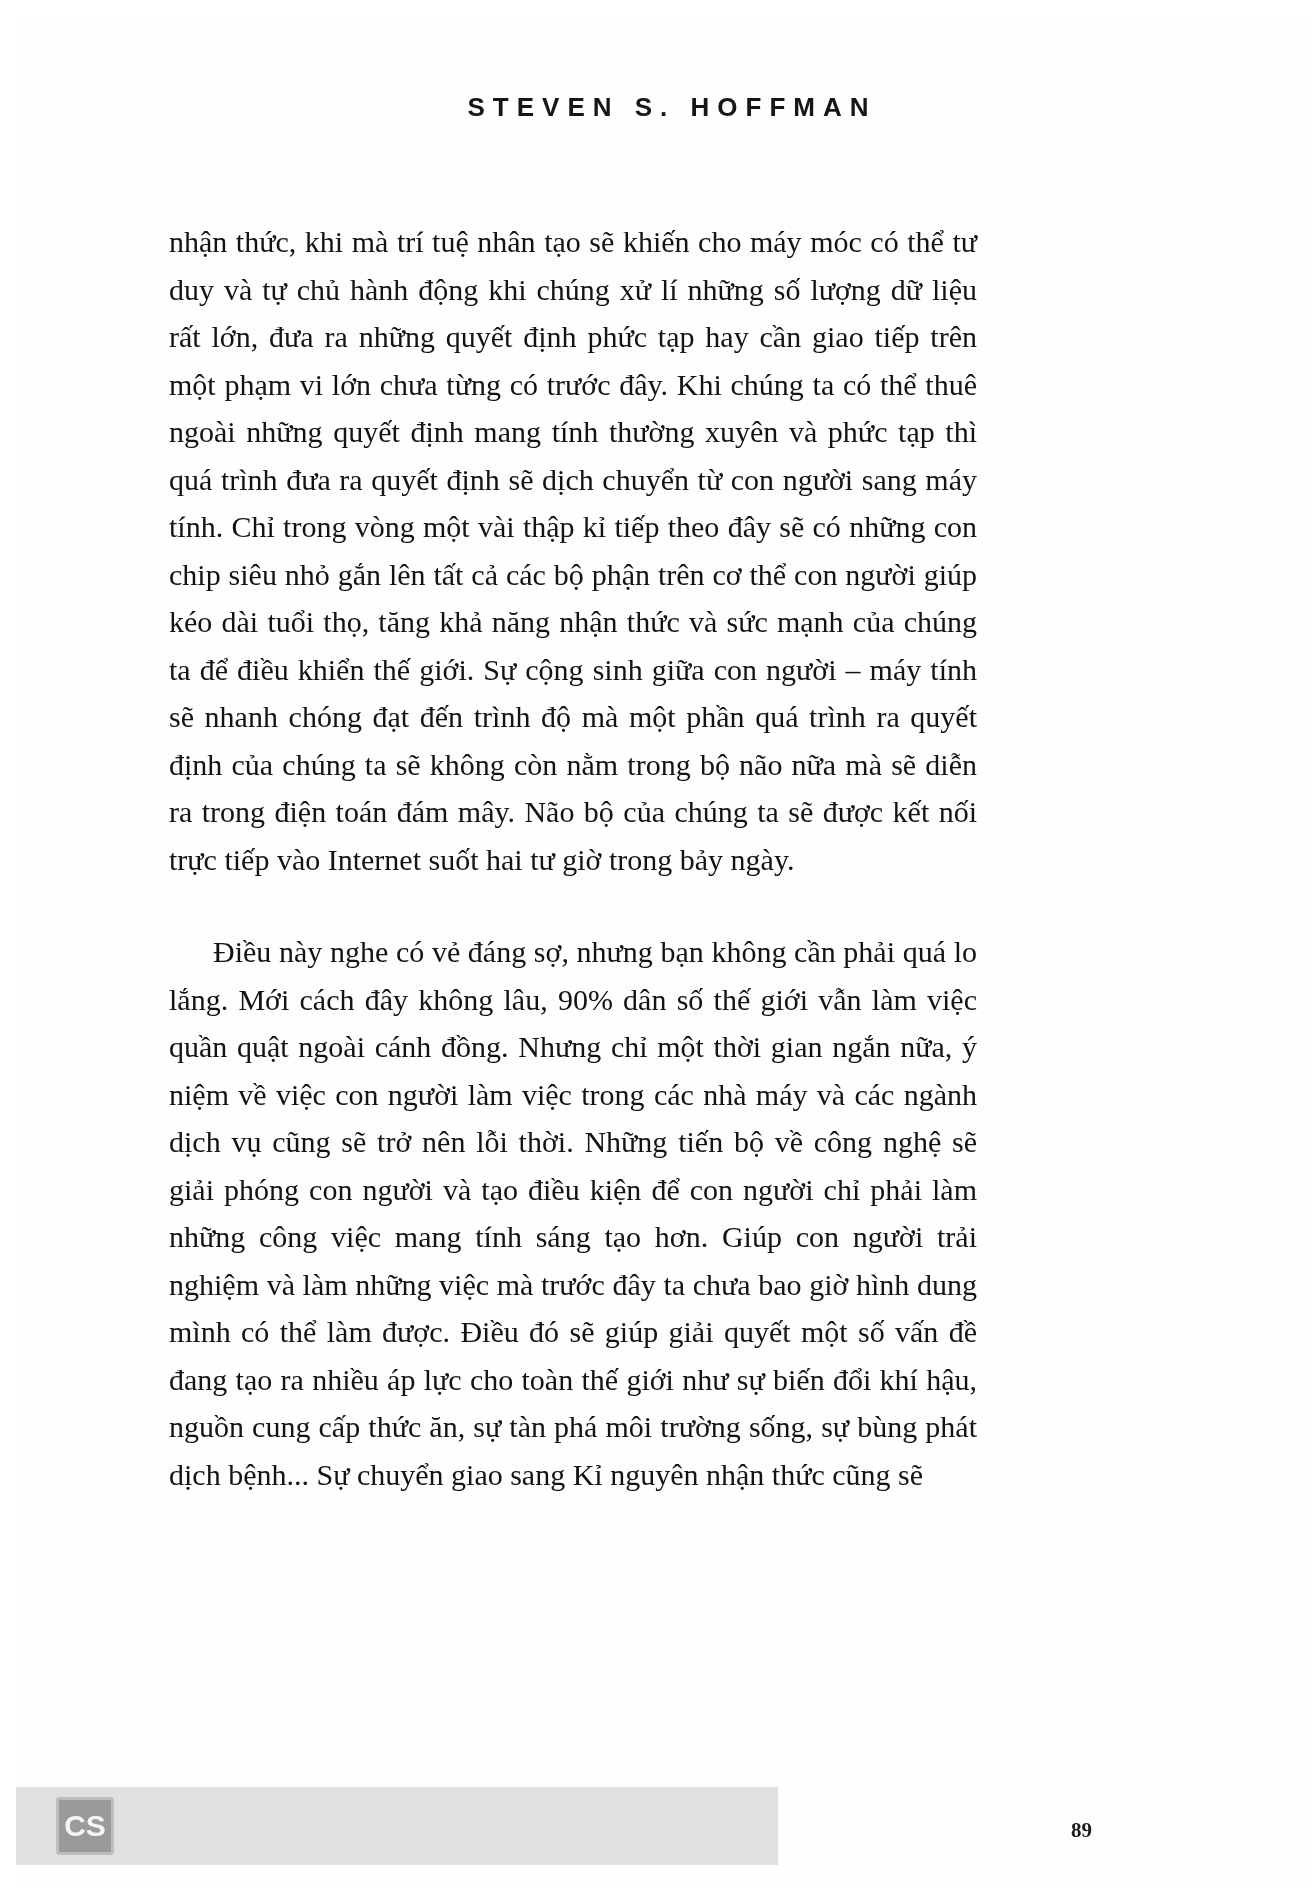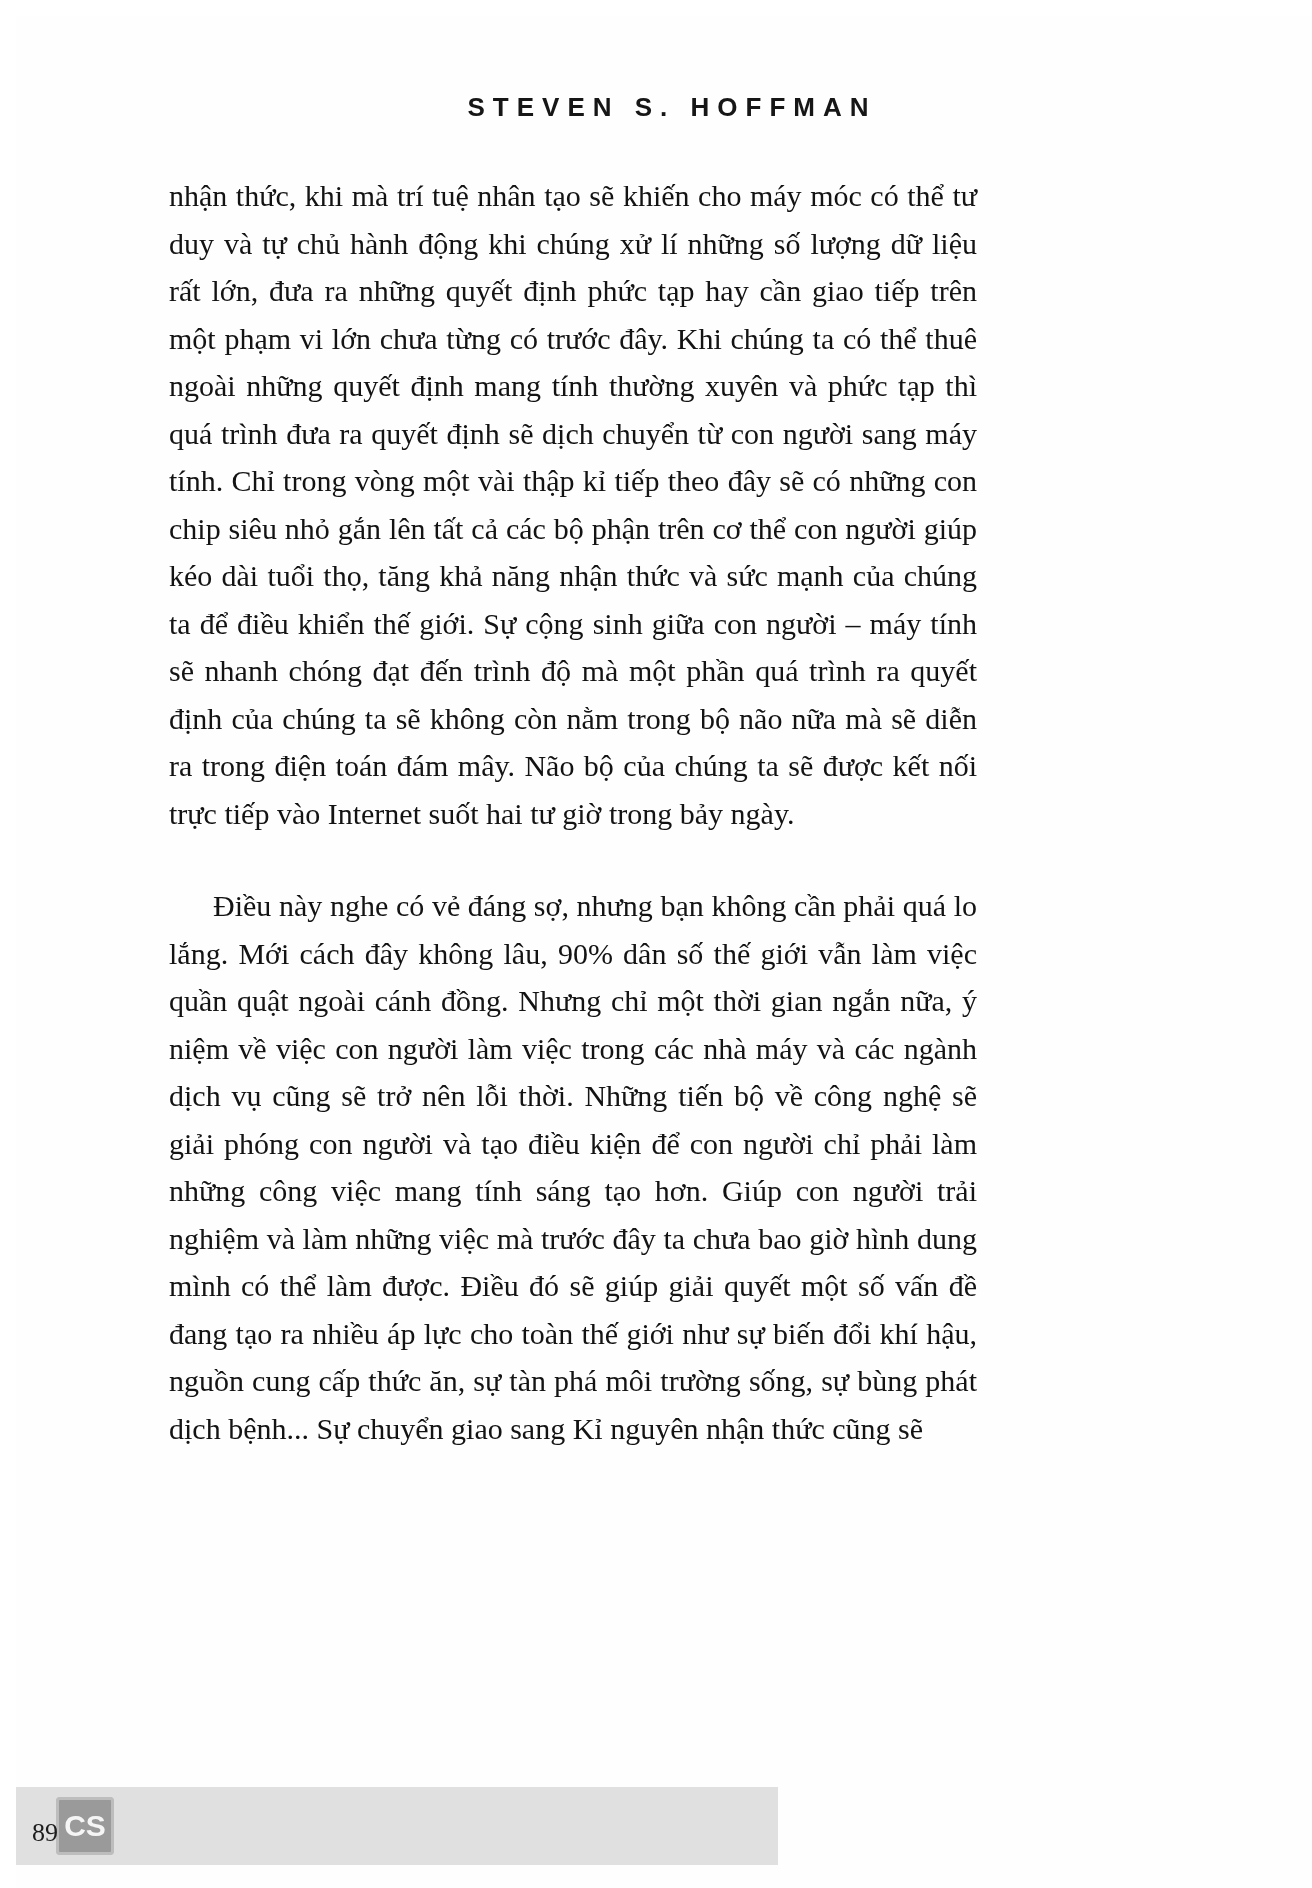--- a/index.html
+++ b/index.html
@@ -32,32 +32,32 @@
     position: absolute;
     top: 124px;
     left: 121px;
     width: 872px;
     color: #131313;
     font-size: 30px;
     line-height: 47.5px;
     text-align: justify;
     text-justify: inter-word;
   }
-  .para { text-align: justify; }
+  .para { text-align: justify; margin-top: 46px; }
   .para-continuation { text-indent: 0; }
   .para-indented { text-indent: 44px; margin-top: 13px; }
   .page-number {
     position: absolute;
     top: 1786px;
     left: 0;
     width: 1092px; 
-    text-align: left;
+    text-align: right;
     font-family: "Liberation Serif", serif;
-    font-weight: 400;
-    font-size: 26px;
+    font-weight: 700;
+    font-size: 21px;
     color: #1d1d1d;
     z-index: 3;
   }
   .watermark-bar {
     position: absolute;
     top: 1771px;
     left: 0;
     width: 762px;
     height: 78px;
     background: rgba(120, 120, 120, 0.22);

